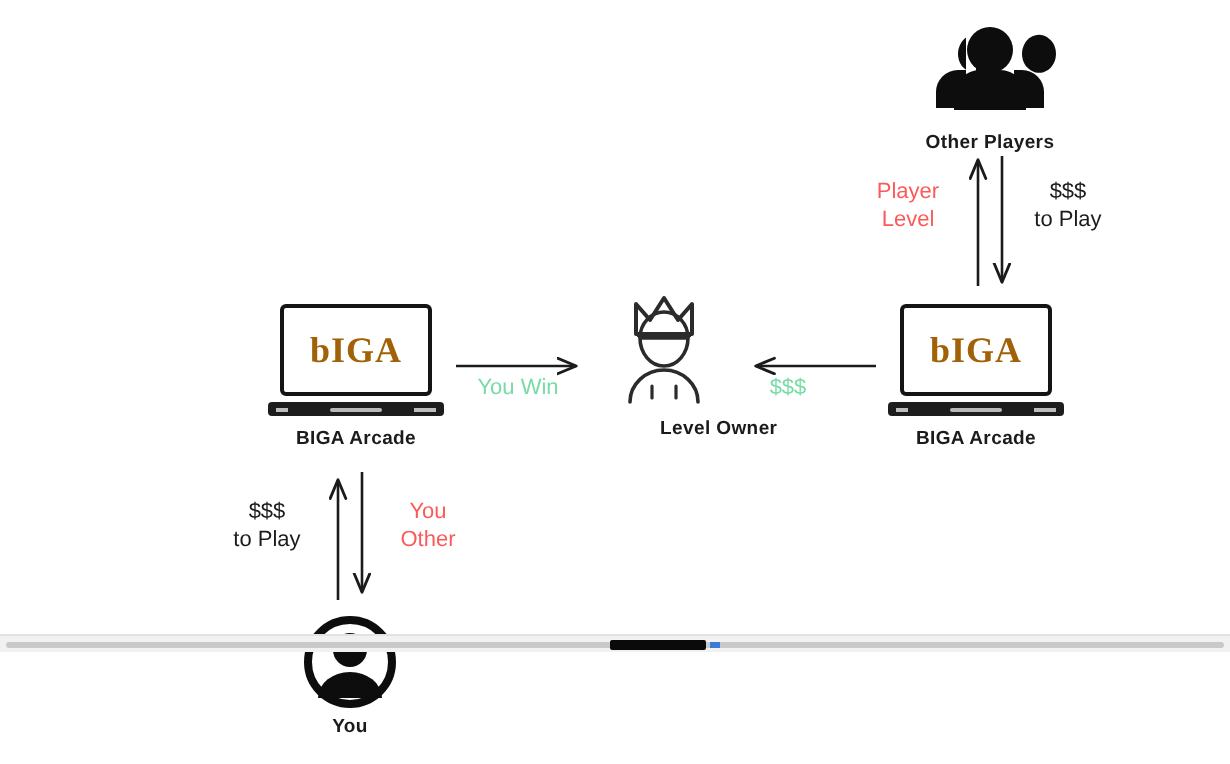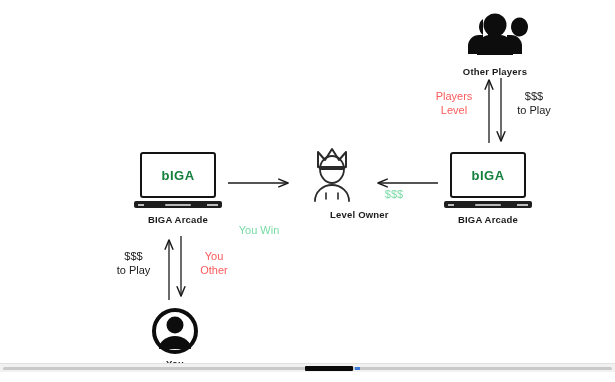--- a/index.html
+++ b/index.html
@@ -4,21 +4,21 @@
 <style>
   * { box-sizing: border-box; margin: 0; padding: 0; }
   html, body {
     width: 615px; height: 382px;
     background: #ffffff;
     font-family: "Liberation Sans", sans-serif;
     overflow: hidden;
   }
   #canvas {
     position: relative;
-    width: 615px; height: 372px;
+    width: 615px; height: 326px;
     background: #ffffff;
   }
   .node { position: absolute; }
 
   
   .caption {
     font-size: 9.5px;
     font-weight: bold;
     color: #1b1b1b;
     text-align: center;
@@ -40,24 +40,24 @@
   .laptop { position: relative; width: 88px; height: 56px; }
   .laptop .lid {
     position: absolute; left: 6px; top: 0;
     width: 76px; height: 46px;
     border: 2.5px solid #141414;
     border-radius: 3px;
     background: #ffffff;
     display: flex; align-items: center; justify-content: center;
   }
   .laptop .logo {
-    font-family: Liberation Sans, sans-serif;
-    font-size: 13px;
+    font-family: Liberation Serif, serif;
+    font-size: 18px;
     font-weight: bold;
-    color: #15803d;
+    color: #a16207;
     letter-spacing: .5px;
   }
   .laptop .base {
     position: absolute; left: 0; bottom: 0;
     width: 88px; height: 7px;
     background: #1d1d1d;
     border-radius: 2px;
   }
   .laptop .notch {
     position: absolute; left: 50%; transform: translateX(-50%);
@@ -147,21 +147,21 @@
       <path d="M54,4 h5 v42 h-5 Z" fill="#ffffff"></path>
 
       <circle cx="47" cy="15" r="11.5" fill="#0d0d0d"></circle>
 
       <path d="M29,45 v-7 a13,13 0 0 1 13,-13 h10 a13,13 0 0 1 13,13 v7 Z" fill="#0d0d0d"></path>
     </svg>
     <div class="caption">Other Players</div>
   </div>
 
   <div class="edge-label red" style="left:428px;top:90px;width:52px;">
-    <div>Players</div>
+    <div>Player</div>
     <div>Level</div>
   </div>
 
   <div class="edge-label dark" style="left:508px;top:90px;width:52px;">
     <div>$$$</div>
     <div>to Play</div>
   </div>
 
   <div class="node" style="left:134px;top:152px;width:88px;">
     <div class="laptop">
@@ -169,21 +169,21 @@
         <span class="logo">bIGA</span>
       </div>
       <div class="base"></div>
       <div class="notch"></div>
       <div class="dots"></div>
       <div class="port"></div>
     </div>
     <div class="caption">BIGA Arcade</div>
   </div>
 
-  <div class="edge-label green" style="left:228px;top:188px;width:62px;margin-top:36px;">You Win</div>
+  <div class="edge-label green" style="left:228px;top:188px;width:62px;">You Win</div>
 
   <div class="node" style="left:298px;top:145px;width:68px;">
     <svg width="68" height="62" viewBox="0 0 68 62">
 
       <path d="M20,22 L20,7 L27,15 L34,4 L41,15 L48,7 L48,22 Z" fill="none" stroke="#2b2b2b" stroke-width="2" stroke-linejoin="round" stroke-linecap="round"></path>
 
       <line x1="20.5" y1="22.5" x2="47.5" y2="22.5" stroke="#2b2b2b" stroke-width="2"></line>
 
       <path d="M22,24 a12,14 0 0 0 24,0 Z" fill="none" stroke="#2b2b2b" stroke-width="1.8"></path>
       <path d="M22,24 a12,13 0 0 1 24,0" fill="none" stroke="#2b2b2b" stroke-width="1.8"></path>

